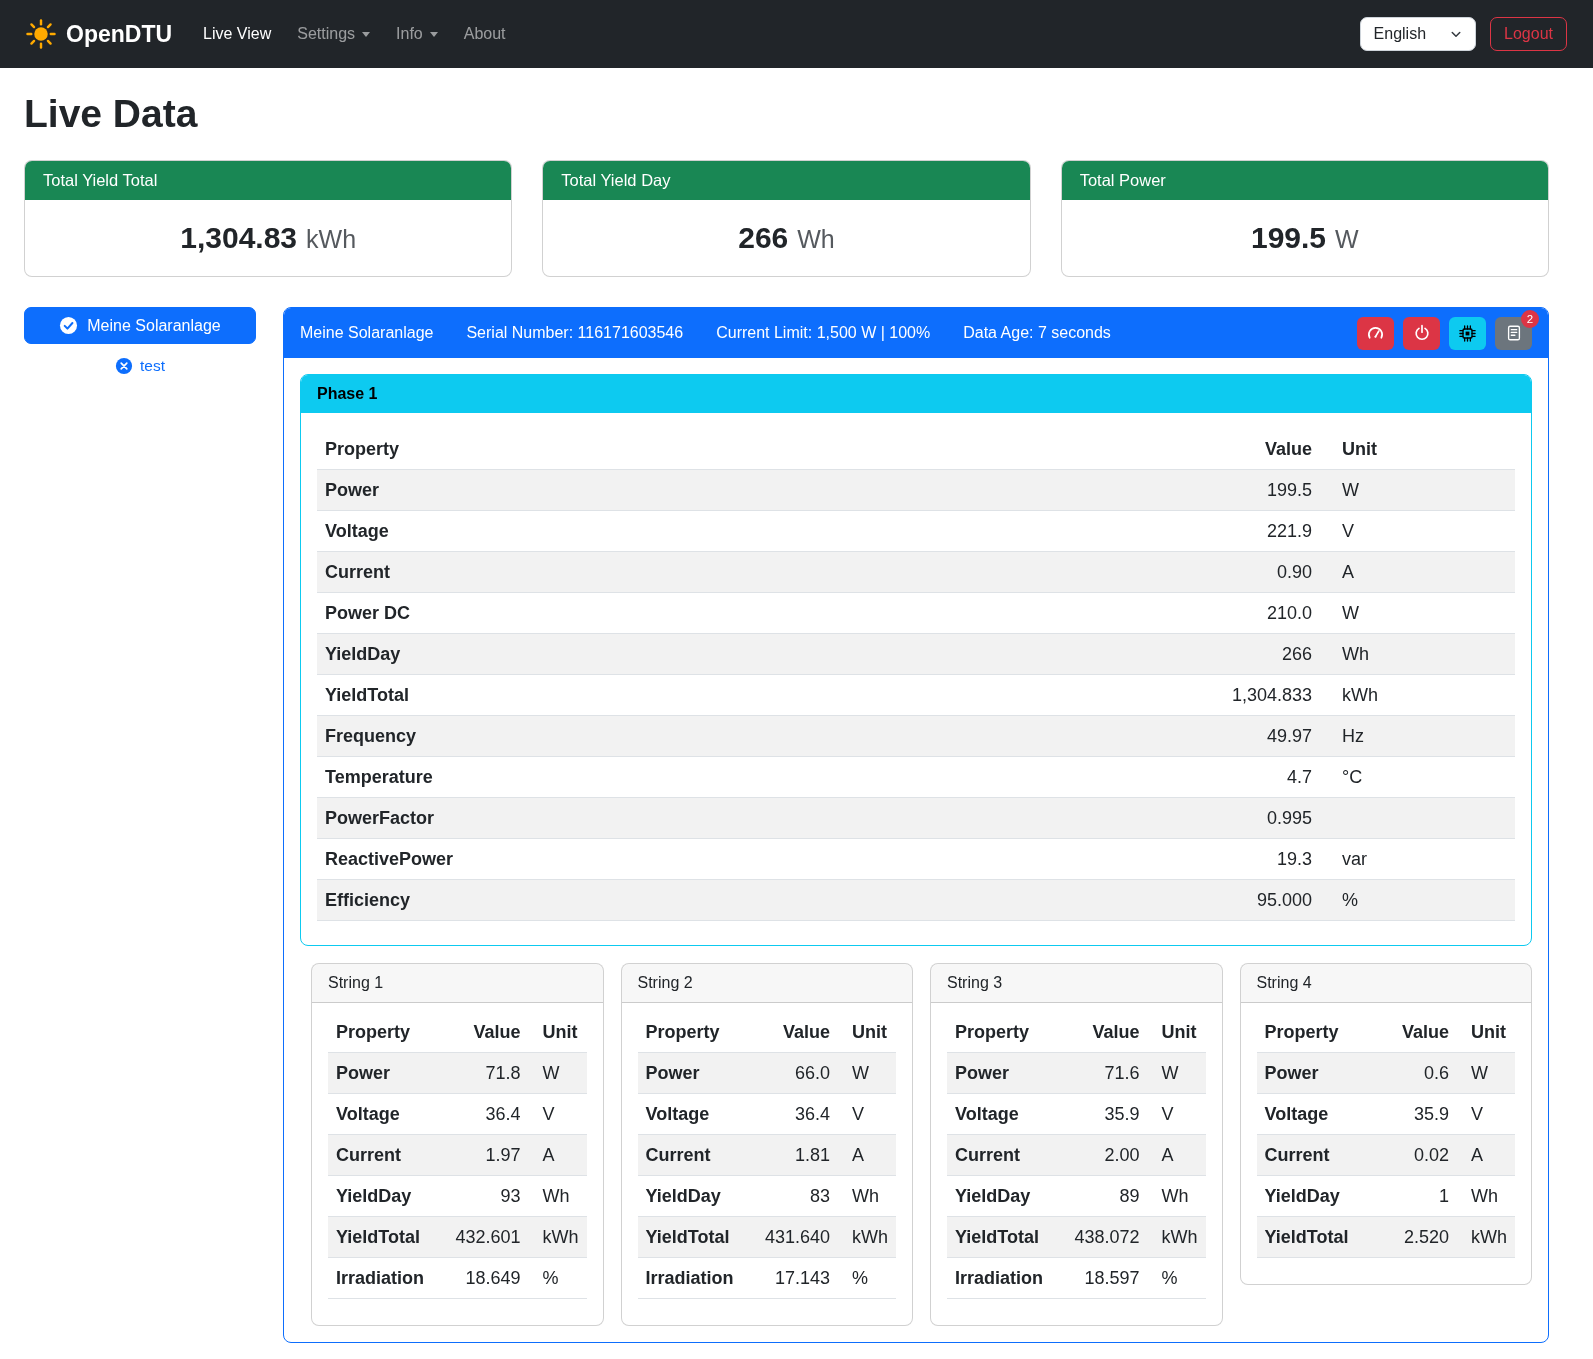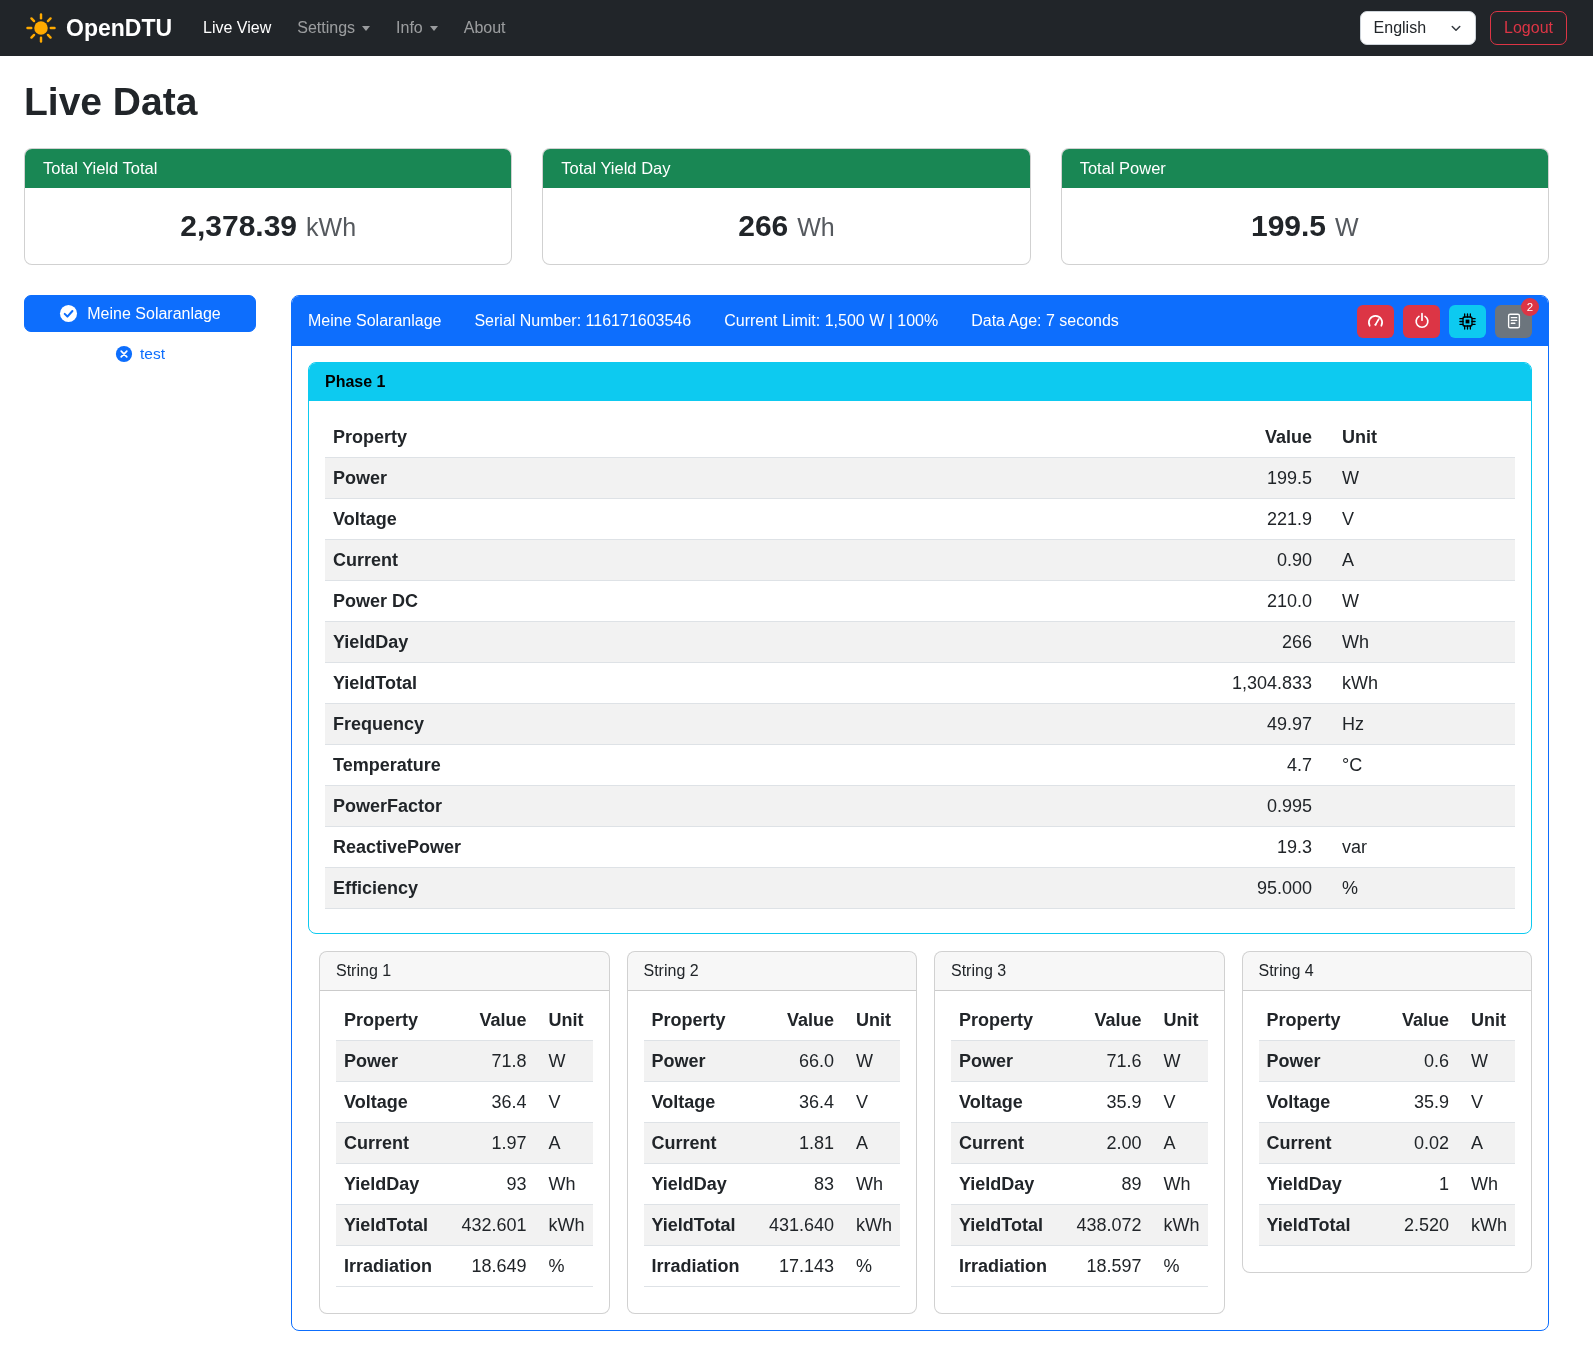--- a/index.html
+++ b/index.html
@@ -4,21 +4,21 @@
 <style>
   * { box-sizing: border-box; margin: 0; padding: 0; }
   html, body { background: #fff; }
   body {
     width: 1593px; min-height: 1359px;
     font-family: "Liberation Sans", sans-serif;
     color: #212529;
   }
 
   
-  .navbar { display: flex; align-items: center; height: 56px; background: #212529; padding: 8px 26px; }
+  .navbar { display: flex; align-items: center; height: 68px; background: #212529; padding: 8px 26px; }
   .brand { display: flex; align-items: center; gap: 10px; color: #fff; font-size: 23px; font-weight: 700; cursor: pointer; }
   .nav-links { display: flex; align-items: flex-start; margin-left: 18px; }
   .nav-link { padding: 8px 13px; font-size: 16px; color: rgba(255,255,255,.55); text-decoration: none; cursor: pointer; display: flex; align-items: center; }
   .nav-link.active { color: #fff; }
   .caret { display: inline-block; margin-left: 7px; width: 0; height: 0; border-left: 4.5px solid transparent; border-right: 4.5px solid transparent; border-top: 5px solid currentColor; }
   .nav-right { margin-left: auto; display: flex; align-items: center; gap: 14px; }
   .lang-select { background: #fff; border: 1px solid #ced4da; border-radius: 7px; padding: 7px 13px; display: flex; align-items: center; gap: 24px; font-size: 16px; color: #212529; cursor: pointer; }
   .logout-btn { background: transparent; border: 1px solid #dc3545; color: #dc3545; border-radius: 7px; padding: 7px 13px; font-size: 16px; cursor: pointer; font-family: inherit; }
 
   
@@ -26,21 +26,21 @@
   h1.page-title { font-size: 39px; font-weight: 600; margin: 10px 0 24px; }
 
   .summary-row { display: grid; grid-template-columns: repeat(3, 1fr); gap: 30px; margin-bottom: 30px; }
   .card { border: 1px solid rgba(0,0,0,.18); border-radius: 8px; background: #fff; overflow: hidden; }
   .card-header-green { background: #198754; color: #fff; padding: 10px 18px; font-size: 16.5px; }
   .card-body-center { padding: 21px 16px; text-align: center; }
   .big-val { font-size: 30px; font-weight: 700; color: #212529; }
   .big-unit { font-size: 25px; color: #55595e; margin-left: 9px; font-weight: 400; }
 
   
-  .main-row { display: flex; align-items: flex-start; gap: 35px; }
+  .main-row { display: flex; align-items: flex-start; gap: 27px; }
   .left-col { width: 232px; flex: 0 0 232px; }
   .inverter-btn { width: 100%; display: flex; align-items: center; justify-content: center; gap: 9px; background: #0d6efd; border: 1px solid #0d6efd; color: #fff; font-size: 16px; padding: 8px 10px; border-radius: 7px; cursor: pointer; font-family: inherit; }
   .test-link { margin-top: 13px; display: flex; align-items: center; justify-content: center; gap: 7px; color: #0d6efd; font-size: 15.5px; cursor: pointer; }
 
   .panel { flex: 1; border: 1px solid #0d6efd; border-radius: 8px; overflow: hidden; background: #fff; }
   .panel-header { background: #0d6efd; color: #fff; display: flex; align-items: center; gap: 33px; padding: 8px 16px; font-size: 16px; min-height: 50px; }
   .panel-actions { margin-left: auto; display: flex; gap: 9px; }
   .icon-btn { position: relative; width: 37px; height: 33px; border-radius: 6px; border: none; display: flex; align-items: center; justify-content: center; cursor: pointer; padding: 0; }
   .icon-btn.danger { background: #dc3545; }
   .icon-btn.info-btn { background: #0dcaf0; }
@@ -119,21 +119,21 @@
   </div>
 </nav>
 
 <main class="content">
   <h1 class="page-title">Live Data</h1>
 
   <div class="summary-row">
     <div class="card">
       <div class="card-header-green">Total Yield Total</div>
       <div class="card-body-center">
-        <span class="big-val">2,378.39</span><span class="big-unit">kWh</span>
+        <span class="big-val">1,304.83</span><span class="big-unit">kWh</span>
       </div>
     </div>
     <div class="card">
       <div class="card-header-green">Total Yield Day</div>
       <div class="card-body-center">
         <span class="big-val">266</span><span class="big-unit">Wh</span>
       </div>
     </div>
     <div class="card">
       <div class="card-header-green">Total Power</div>

